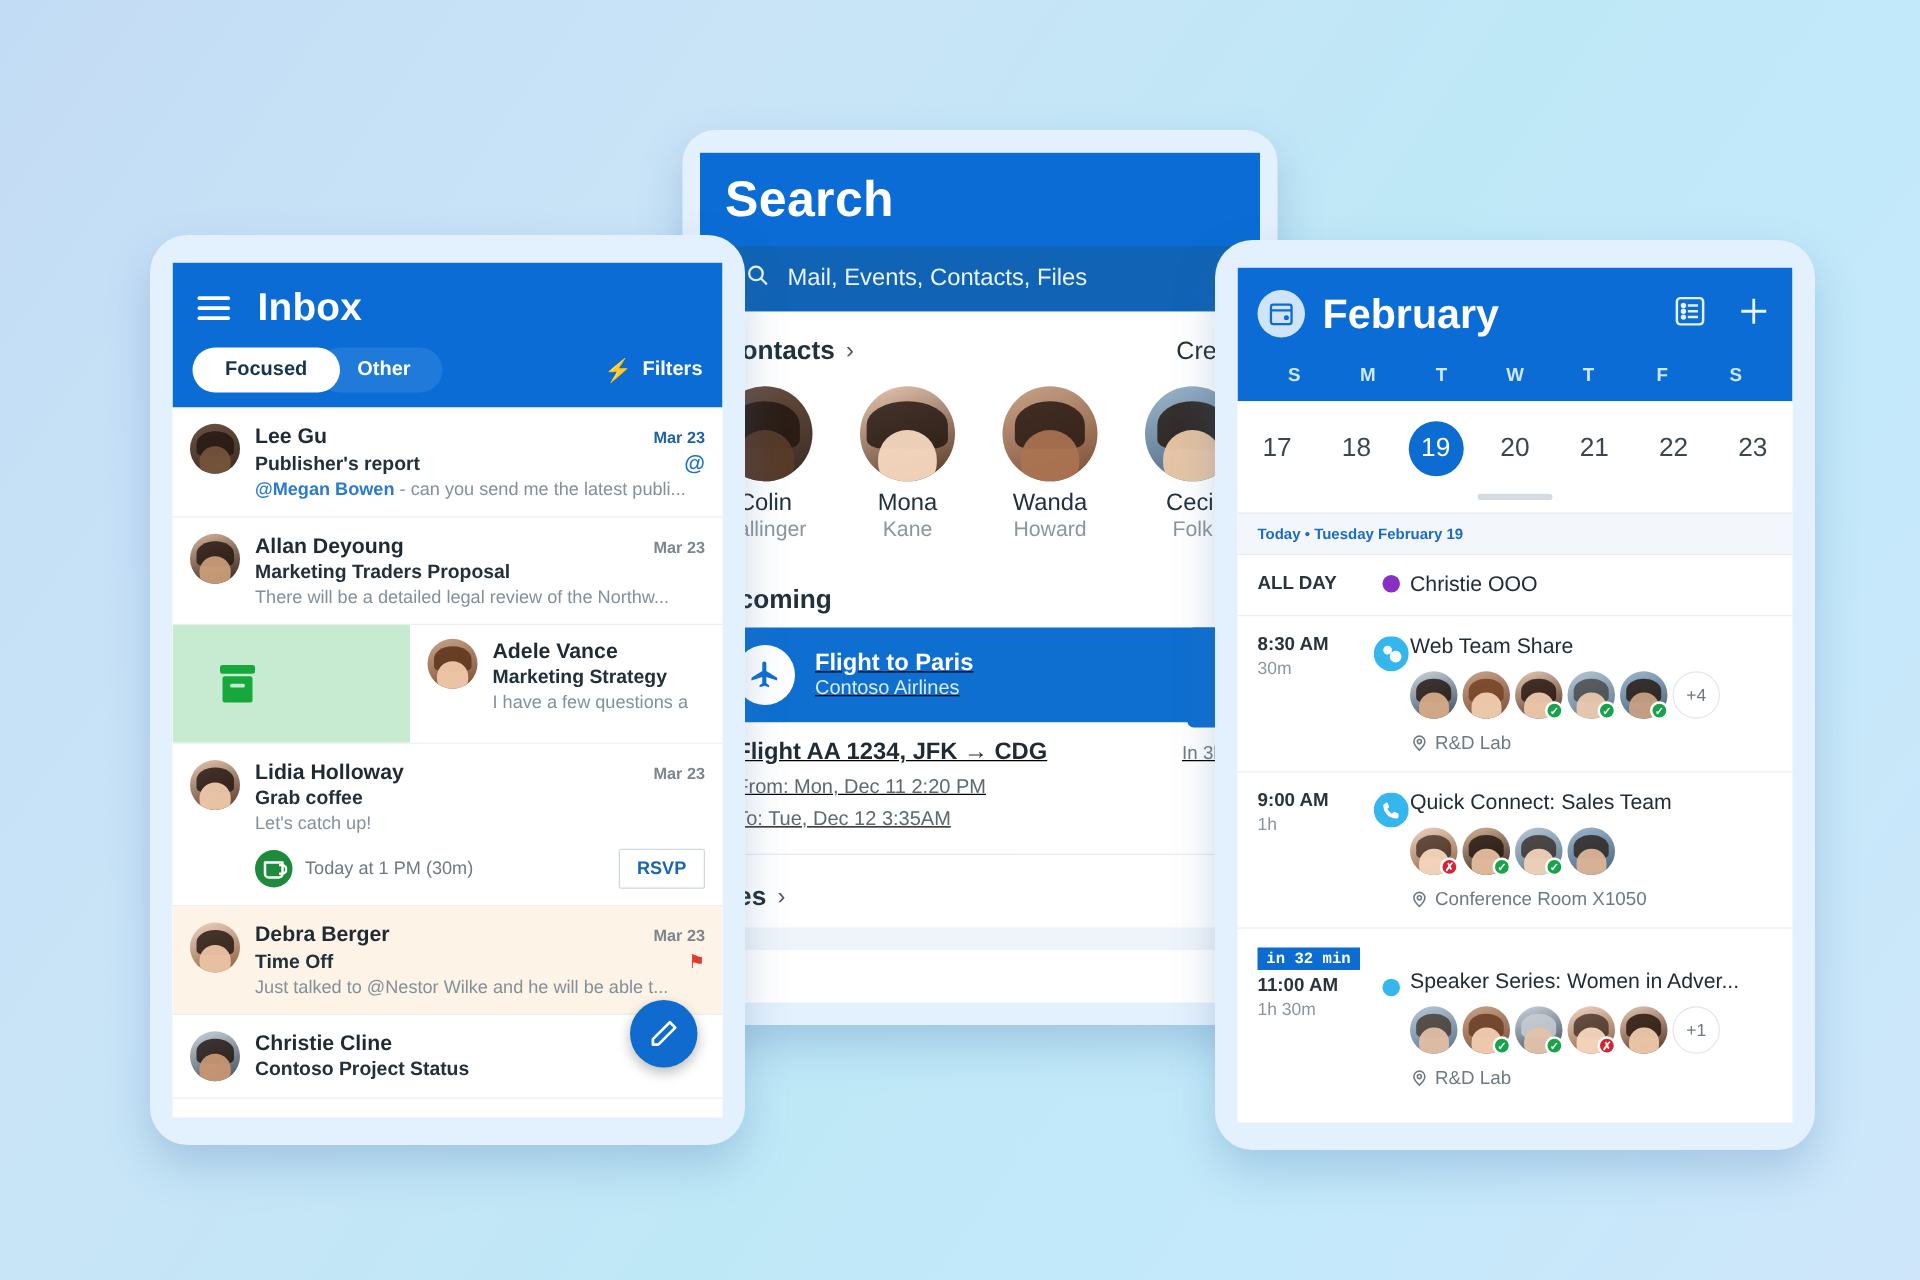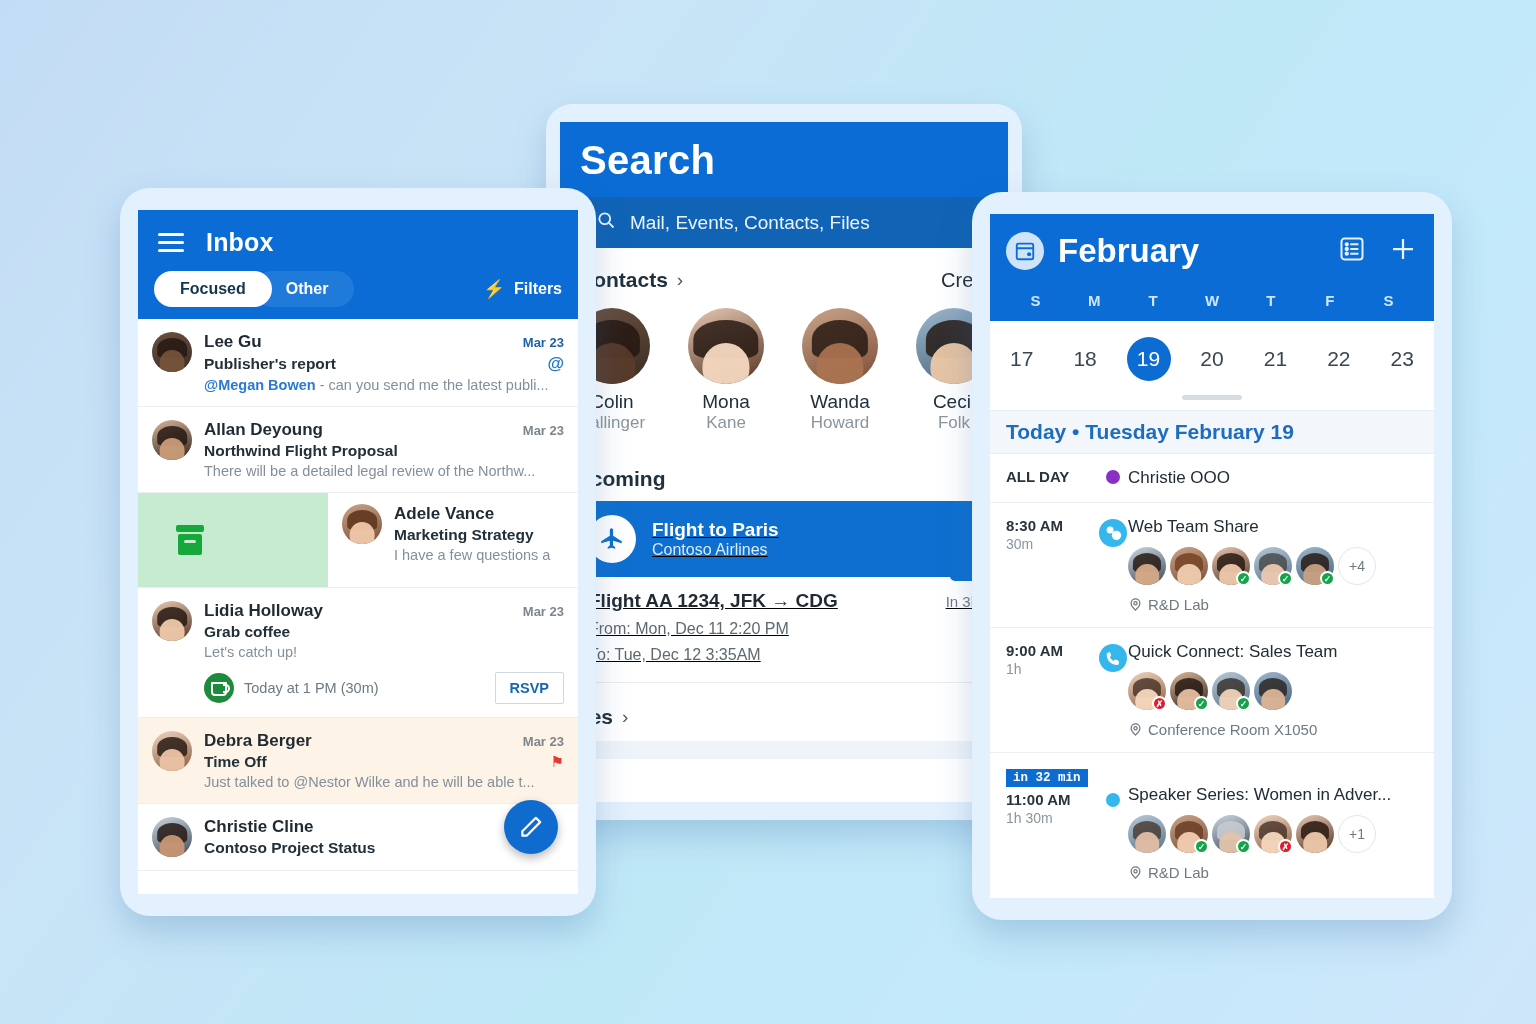--- a/index.html
+++ b/index.html
@@ -31,21 +31,21 @@
   
   #device-search { left: 546px; top: 104px; width: 476px; height: 716px; z-index: 1; padding: 18px 14px 18px 14px; border-radius: 26px;}
   #device-inbox  { left: 120px; top: 188px; width: 476px; height: 728px; z-index: 2; }
   #device-calendar { left: 972px; top: 192px; width: 480px; height: 728px; z-index: 3; }
 
   
   .mail-header { background: #0a6cd4; color: #fff; padding: 14px 16px 12px 16px; }
   .mail-top { display: flex; align-items: center; gap: 22px; padding: 4px 0 14px 4px; }
   .hamburger { width: 26px; }
   .hamburger span { display:block; height: 3px; background:#fff; border-radius:2px; margin: 5px 0; }
-  .mail-title { font-size: 25px; font-weight: 700; letter-spacing: .2px; text-align: center; }
+  .mail-title { font-size: 31px; font-weight: 700; letter-spacing: .2px; text-align: center; }
   .pillrow { display: flex; align-items: center; gap: 0; }
   .pill { border-radius: 22px; font-size: 16px; font-weight: 700; padding: 9px 26px; }
   .pill.active { background: #fff; color: #14354f; }
   .pill.inactive { background: #1f7ad9; color: #fff; margin-left: -18px; padding-left: 32px; }
   .filters { margin-left: auto; display: flex; align-items: center; gap: 8px; font-size: 16px; font-weight: 600; }
   .bolt { font-size: 18px; }
 
   .mail-list { background: #fff; }
   .mail-row { display: flex; padding: 13px 14px 13px 14px; border-bottom: 1px solid #eceef0; position: relative; }
   .mail-row.unread-peach { background: #fdf3e6; }
@@ -117,21 +117,21 @@
   .cal-glyph { width: 38px; height:38px; border-radius:50%; background:#cfe4f8; display:flex; align-items:center; justify-content:center; flex:0 0 38px;}
   .cal-month { color:#fff; font-size: 33px; font-weight:700; }
   .cal-icons { margin-left:auto; display:flex; align-items:center; gap: 22px; }
   .dow-row { display:flex; padding-bottom: 12px;}
   .dow { flex:1; text-align:center; color:#cfe6fb; font-size: 15px; font-weight:700; }
   .date-row { display:flex; background:#fff; padding: 16px 0 10px 0;}
   .dcell { flex:1; display:flex; align-items:center; justify-content:center;}
   .dnum { font-size: 21px; color:#3b4750; width:44px; height:44px; display:flex; align-items:center; justify-content:center; border-radius:50%;}
   .dnum.today { background:#0d6cd1; color:#fff; font-weight:500; }
   .grabber { height: 5px; width: 60px; background:#d6dde2; border-radius:3px; margin: 4px auto 10px auto; }
-  .today-label { background:#f3f7fb; border-top:1px solid #e6ecf1; border-bottom:1px solid #e6ecf1; padding: 9px 16px; color:#1d6cc0; font-size: 21px; font-weight:600;}
+  .today-label { background:#f3f7fb; border-top:1px solid #e6ecf1; border-bottom:1px solid #e6ecf1; padding: 9px 16px; color:#1d6cc0; font-size: 12px; font-weight:600;}
   .ev { display:flex; padding: 14px 14px 14px 16px; border-bottom:1px solid #ecf0f3; }
   .ev-time { width: 92px; flex:0 0 92px; }
   .ev-badge { display:inline-block; background:#0d6cd1; color:#fff; font-size: 12.5px; font-weight:700; padding: 2px 7px; margin-bottom:4px;font-family:Liberation Mono, monospace;}
   .ev-t1 { font-size: 15px; font-weight:700; color:#2a343c; }
   .ev-t2 { font-size: 14px; color:#8b959c; margin-top:2px;}
   .ev-dot { width: 30px; flex:0 0 30px; display:flex; justify-content:center; padding-top: 2px;}
   .dot { width: 14px; height:14px; border-radius:50%; }
   .ev-main { flex:1; min-width:0;}
   .ev-title { font-size: 17px; color:#222c34; font-weight: 500; white-space:nowrap; overflow:hidden; text-overflow:ellipsis;}
   .ev-title.allday { font-weight: 500; }
@@ -301,21 +301,21 @@
           <div class="avatar f5">
               <div class="hair-shape"></div>
               <div class="head-shape" style="background:rgba(205,160,122,.92)"></div>
             </div>
           <div class="mail-body">
             <div class="mail-line1">
               <span class="mail-from">Allan Deyoung</span>
               <span class="mail-date grey">Mar 23</span>
             </div>
             <div class="mail-line2">
-              <span class="mail-subject">Northwind Flight Proposal</span>
+              <span class="mail-subject">Marketing Traders Proposal</span>
             </div>
             <div class="mail-preview">There will be a detailed legal review of the Northw...</div>
           </div>
         </div>
 
         <div class="swipe-row">
           <div class="swipe-action">
             <div class="archive-icon">
               <div class="lid"></div>
                 <div class="box"></div>

